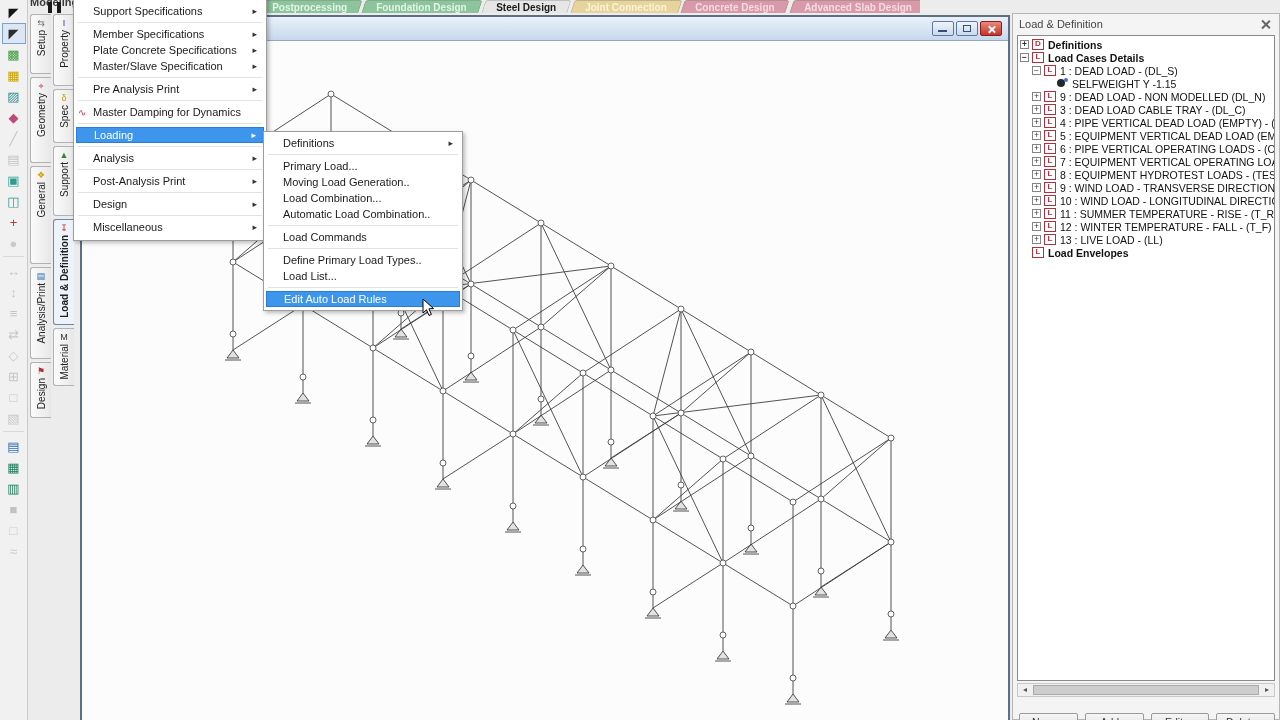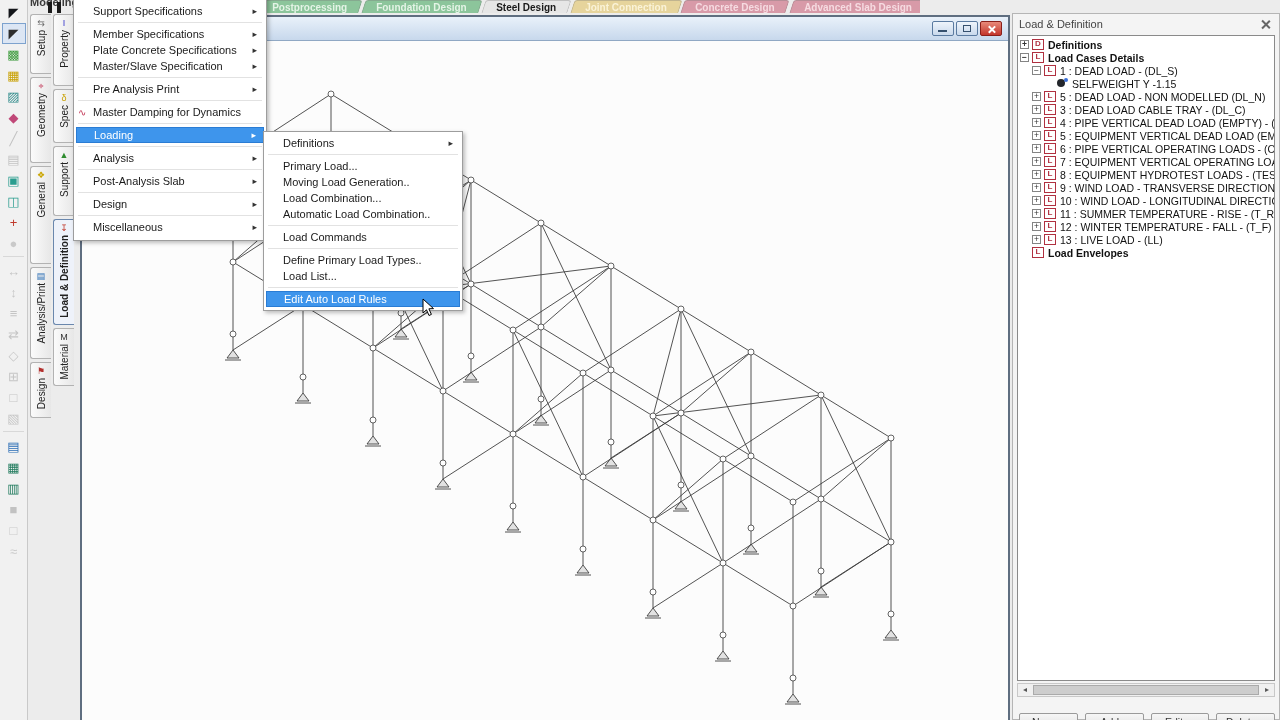--- a/index.html
+++ b/index.html
@@ -444,21 +444,21 @@
       <span>Loading</span>
       <span class="arrow">▸</span>
     </div>
     <div class="msep"></div>
     <div class="mi">
       <span>Analysis</span>
       <span class="arrow">▸</span>
     </div>
     <div class="msep"></div>
     <div class="mi">
-      <span>Post-Analysis Slab</span>
+      <span>Post-Analysis Print</span>
       <span class="arrow">▸</span>
     </div>
     <div class="msep"></div>
     <div class="mi">
       <span>Design</span>
       <span class="arrow">▸</span>
     </div>
     <div class="msep"></div>
     <div class="mi">
       <span>Miscellaneous</span>
@@ -534,21 +534,21 @@
         <span class="tspacer"></span>
         <span class="tspacer"></span>
         <span class="tspacer"></span>
         <span class="sw-icon"></span>
         <span>SELFWEIGHT Y -1.15</span>
       </div>
       <div class="trow">
         <span class="tspacer"></span>
         <span class="texp">+</span>
         <span class="ticon">L</span>
-        <span>5 : DEAD LOAD - NON MODELLED (DL_N)</span>
+        <span>9 : DEAD LOAD - NON MODELLED (DL_N)</span>
       </div>
       <div class="trow">
         <span class="tspacer"></span>
         <span class="texp">+</span>
         <span class="ticon">L</span>
         <span>3 : DEAD LOAD CABLE TRAY - (DL_C)</span>
       </div>
       <div class="trow">
         <span class="tspacer"></span>
         <span class="texp">+</span>

